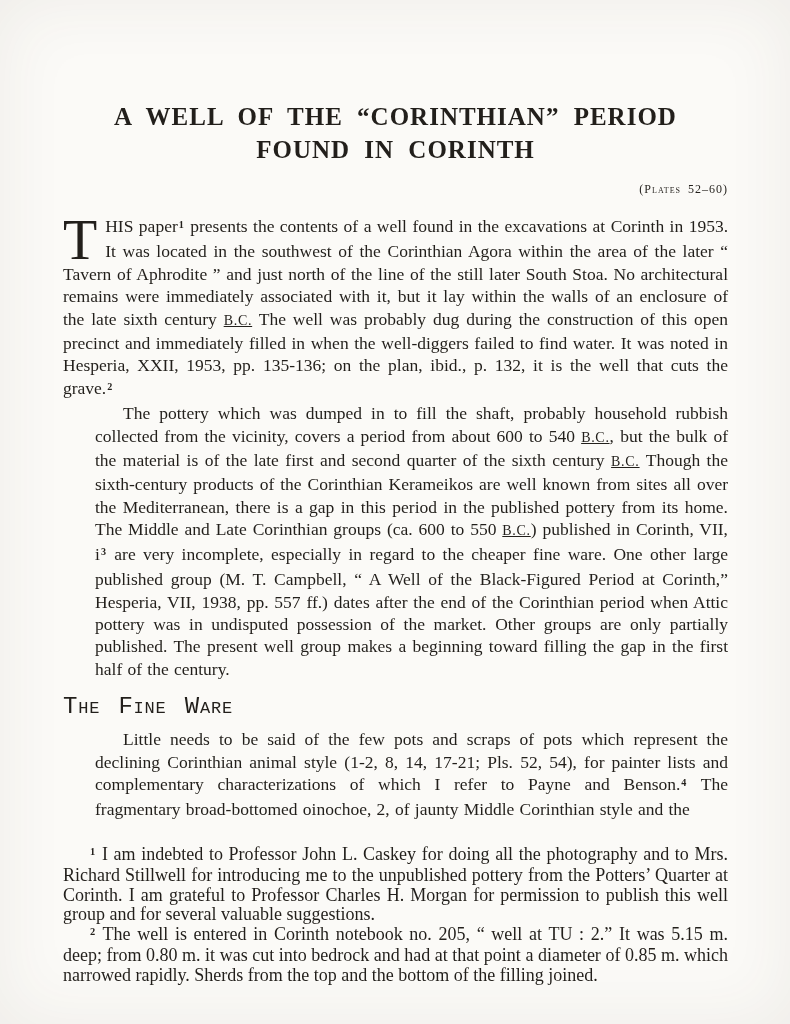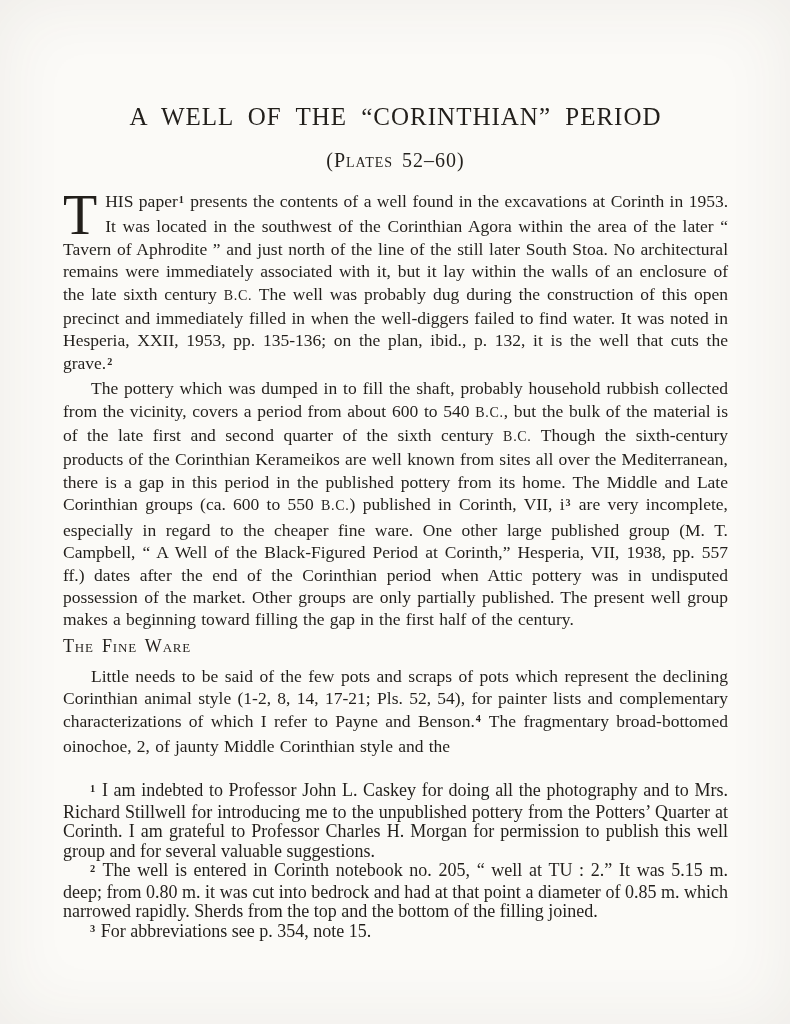--- a/index.html
+++ b/index.html
@@ -13,90 +13,90 @@
     padding:100px 62px 0 63px;
     color:var(--ink);
     font-family:"Liberation Serif","DejaVu Serif",serif;
     overflow:hidden;
   }
   .title {
     margin:0;
     text-align:center;
     font-size:25px;
     line-height:33px;
-    font-weight:normal;
+    font-weight:bold;
     letter-spacing:1px;
     word-spacing:7px;
   }
   .plates {
-    text-align:center;
+    text-align:right;
     margin-top:16px;
-    font-size:20px;
+    font-size:12px;
     font-variant:small-caps;
     letter-spacing:1px;
     word-spacing:3px;
   }
   .body-text {
     margin:0;
     font-size:17.5px;
     line-height:22.4px;
     text-align:justify;
     word-spacing:0.05em;
   }
   .first-para { margin-top:18px; }
-  .indent { text-indent:28px; }
+  .indent { text-indent:28px;margin-left:32px; }
   .dropcap {
     float:left;
     font-size:56px;
     line-height:0.8;
     padding:3px 8px 0 0;
   }
   .section-heading {
-    margin:5px 0 8px 0;
-    font-size:18px;
+    margin:13px 0 8px 0;
+    font-size:24px;
     font-weight:normal;
     font-variant:small-caps;
     letter-spacing:0.8px;
     word-spacing:3px;
+    font-family:Liberation Mono, monospace;
   }
   .footnotes {
     margin-top:24px;
     font-size:18px;
     line-height:19.5px;
     text-align:justify;
   }
   .footnote { margin:0; text-indent:26px; }
   sup {
     font-size:0.58em;
     font-weight:bold;
     position:relative;
     top:-0.42em;
     vertical-align:baseline;
     margin:0 1px;
   }
   .seg-i { }
   .seg-b { font-weight:normal; }
-  .seg-sc { font-size:0.8em; letter-spacing:0.05em; }
+  .seg-sc { font-size:0.8em; letter-spacing:0.05em;text-decoration:underline; }
 </style>
 </head>
 <body>
 
 <div class="page">
 
-  <h1 class="title"><span>A WELL OF THE “CORINTHIAN” PERIOD</span><br></h1>
+  <h1 class="title"><span>A WELL OF THE “CORINTHIAN” PERIOD</span><br><span>FOUND IN CORINTH</span></h1>
 
   <div class="plates">(Plates 52–60)</div>
 
   <p class="body-text first-para"><span class="dropcap">T</span><span><span>HIS paper</span><sup>1</sup><span> presents the contents of a well found in the excavations at Corinth in 1953.  It was located in the southwest of the Corinthian Agora within the area of the later “ Tavern of Aphrodite ” and just north of the line of the still later South Stoa.  No architectural remains were immediately associated with it, but it lay within the walls of an enclosure of the late sixth century </span><span class="seg-sc">B.C.</span><span>  The well was probably dug during the construction of this open precinct and immediately filled in when the well-diggers failed to find water.  It was noted in </span><span class="seg-i">Hesperia</span><span>, XXII, 1953, pp. 135-136; on the plan, </span><span class="seg-i">ibid.</span><span>, p. 132, it is the well that cuts the grave.</span><sup>2</sup></span></p>
 
   <p class="body-text indent"><span><span>The pottery which was dumped in to fill the shaft, probably household rubbish collected from the vicinity, covers a period from about 600 to 540 </span><span class="seg-sc">B.C.</span><span>, but the bulk of the material is of the late first and second quarter of the sixth century </span><span class="seg-sc">B.C.</span><span>  Though the sixth-century products of the Corinthian Kerameikos are well known from sites all over the Mediterranean, there is a gap in this period in the published pottery from its home.  The Middle and Late Corinthian groups (</span><span class="seg-i">ca.</span><span> 600 to 550 </span><span class="seg-sc">B.C.</span><span>) published in </span><span class="seg-i">Corinth</span><span>, VII, i</span><sup>3</sup><span> are very incomplete, especially in regard to the cheaper fine ware.  One other large published group (M. T. Campbell, “ A Well of the Black-Figured Period at Corinth,” </span><span class="seg-i">Hesperia</span><span>, VII, 1938, pp. 557 ff.) dates after the end of the Corinthian period when Attic pottery was in undisputed possession of the market.  Other groups are only partially published.  The present well group makes a beginning toward filling the gap in the first half of the century.</span></span></p>
 
   <h2 class="section-heading">The Fine Ware</h2>
 
   <p class="body-text indent"><span><span>Little needs to be said of the few pots and scraps of pots which represent the declining Corinthian animal style (</span><span class="seg-b">1-2, 8, 14, 17-21</span><span>; Pls. 52, 54), for painter lists and complementary characterizations of which I refer to Payne and Benson.</span><sup>4</sup><span>  The fragmentary broad-bottomed oinochoe, </span><span class="seg-b">2</span><span>, of jaunty Middle Corinthian style and the</span></span></p>
 
   <div class="footnotes">
     <p class="footnote"><span><sup>1</sup><span> I am indebted to Professor John L. Caskey for doing all the photography and to Mrs. Richard Stillwell for introducing me to the unpublished pottery from the Potters’ Quarter at Corinth.  I am grateful to Professor Charles H. Morgan for permission to publish this well group and for several valuable suggestions.</span></span></p>
     <p class="footnote"><span><sup>2</sup><span> The well is entered in Corinth notebook no. 205, “ well at TU : 2.”  It was 5.15 m. deep; from 0.80 m. it was cut into bedrock and had at that point a diameter of 0.85 m. which narrowed rapidly.  Sherds from the top and the bottom of the filling joined.</span></span></p>
-    <p class="footnote"><span><sup>3</sup><span> For abbreviations see p. 354, note 15.</span></span></p>
   </div>
 
 </div>
 
 </body></html>

